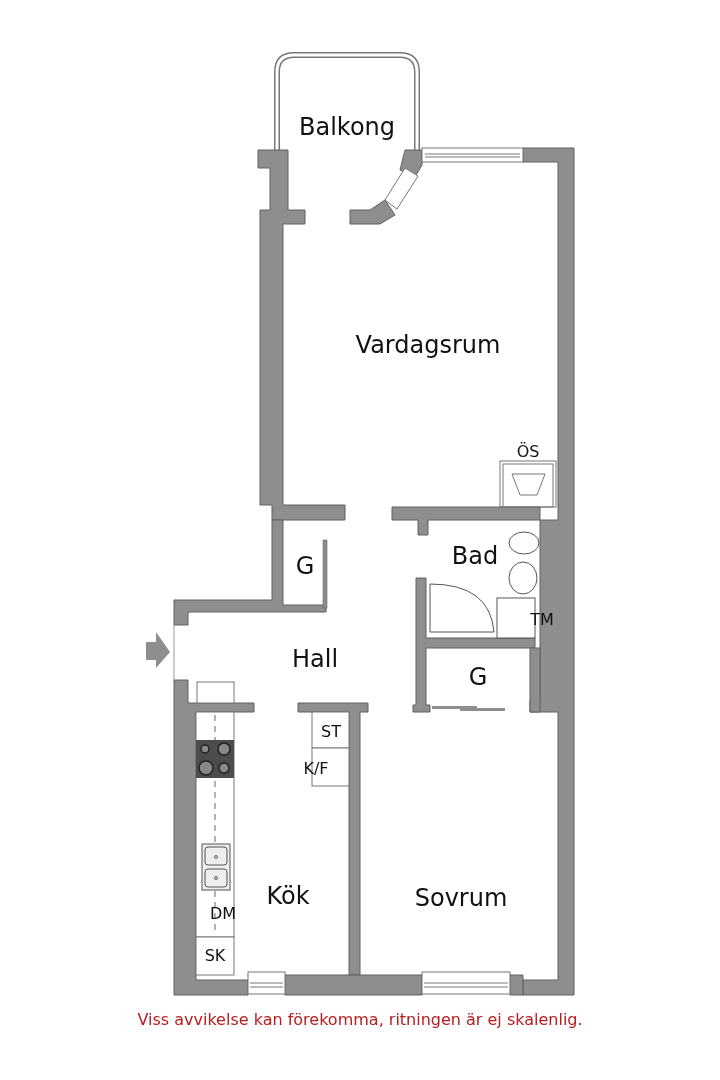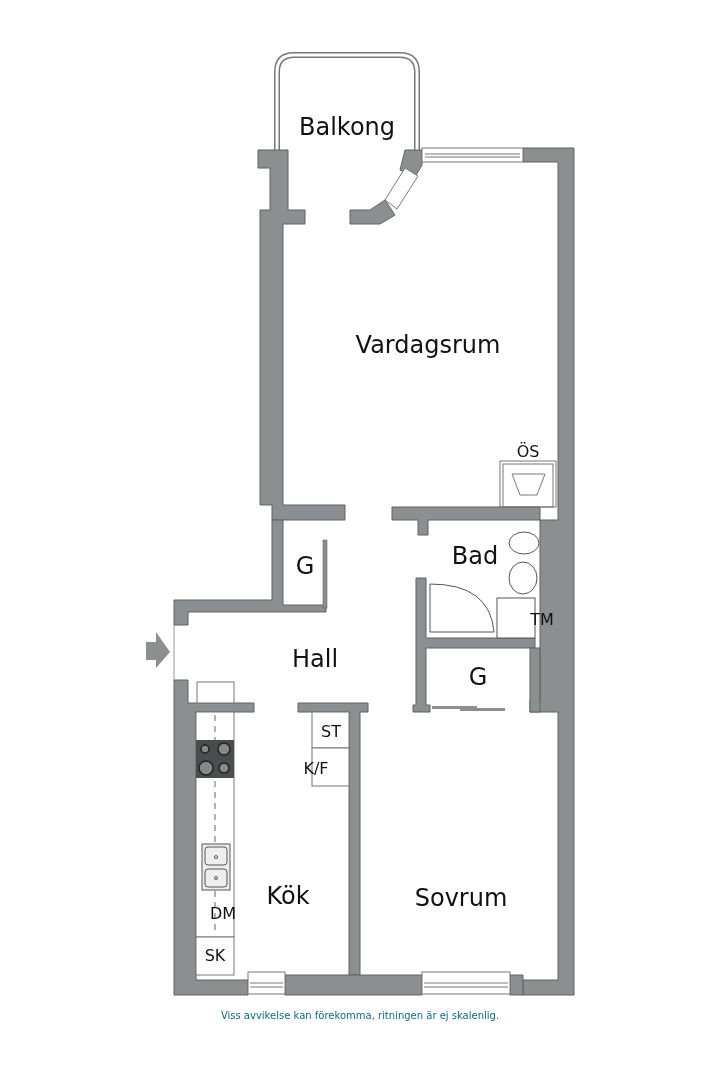--- a/index.html
+++ b/index.html
@@ -1,21 +1,21 @@
 <!DOCTYPE html>
 <html><head>
 <meta charset="utf-8">
 <style>
   html, body { margin:0; padding:0; background:#ffffff; }
   body { width:720px; height:1080px; position:relative; overflow:hidden; font-family:"DejaVu Sans", sans-serif; }
   svg { position:absolute; left:0; top:0; }
   .lbl { position:absolute; color:#111; font-family:"DejaVu Sans", sans-serif; transform:translate(-50%,-50%); white-space:nowrap; }
   .room { font-size:24px; }
   .small { font-size:16px; }
-  .footer { position:absolute; left:0; width:720px; top:1010px; text-align:center; font-size:10px; color:#0369a1; font-family:"DejaVu Sans", sans-serif; }
+  .footer { position:absolute; left:0; width:720px; top:1010px; text-align:center; font-size:16px; color:#b91c1c; font-family:"DejaVu Sans", sans-serif; }
 </style>
 </head>
 <body>
 
 <svg width="720" height="1080" viewBox="0 0 720 1080">
   <g fill="#8c8e90" stroke="#5f6163" stroke-width="1">
 
     <path d="M277 160 L277 72 Q277 55 294 55 L400 55 Q417 55 417 72 L417 150" fill="none" stroke="#777" stroke-width="6"></path>
     <path d="M277 160 L277 72 Q277 55 294 55 L400 55 Q417 55 417 72 L417 150" fill="none" stroke="#fff" stroke-width="3"></path>
 

